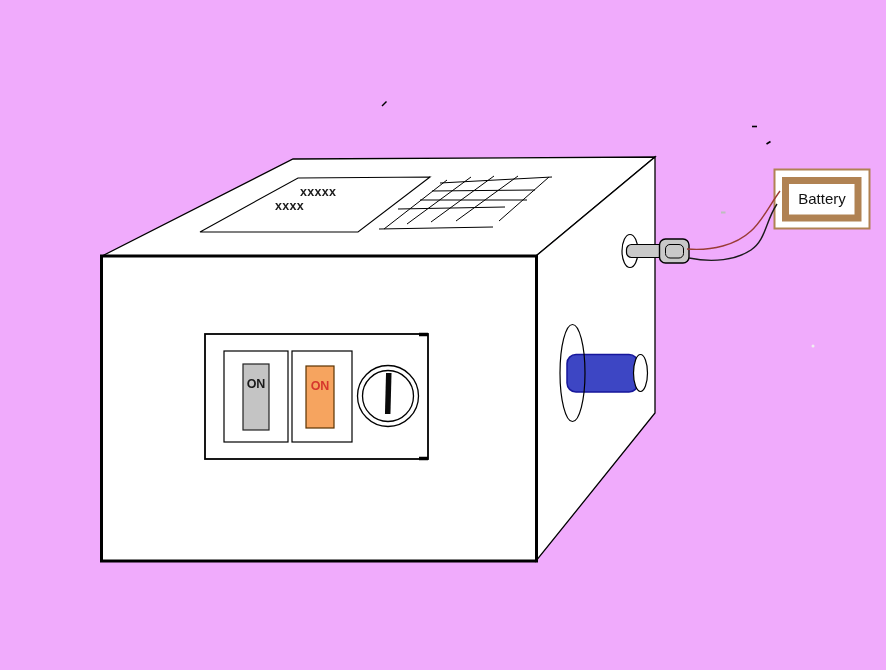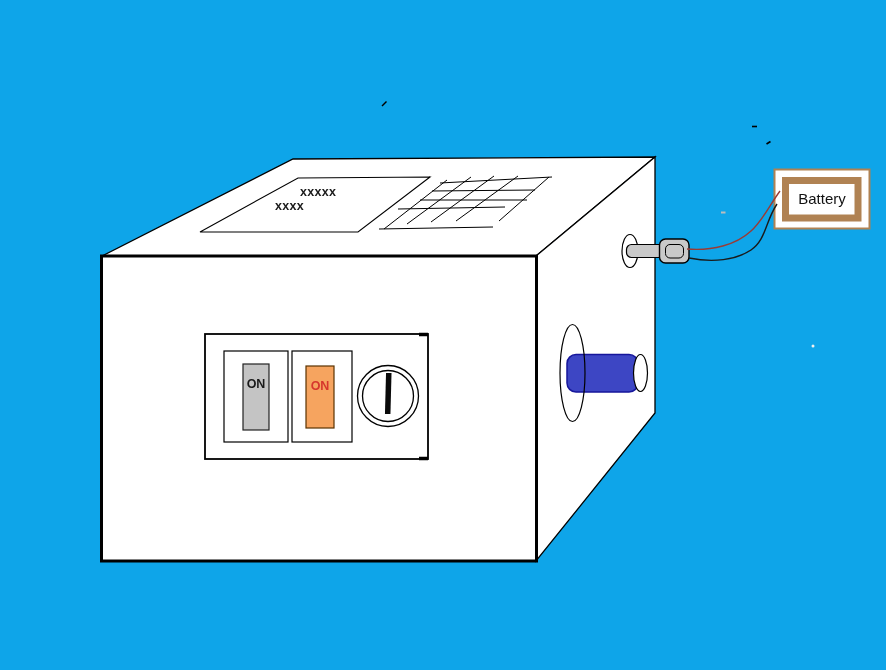--- a/index.html
+++ b/index.html
@@ -1,16 +1,16 @@
 <!DOCTYPE html>
 <html><head>
 <meta charset="utf-8">
 <style>
   html,body{margin:0;padding:0;background:#fff;}
-  .stage{position:relative;width:886px;height:670px;background:#0ea5e9;overflow:hidden;
+  .stage{position:relative;width:886px;height:670px;background:#f0abfc;overflow:hidden;
          font-family:"Liberation Sans",sans-serif;}
   svg{position:absolute;left:0;top:0;}
   text{font-family:"Liberation Sans",sans-serif;}
   .plate-text{font-size:12.5px;font-weight:700;letter-spacing:.3px;fill:#1b1b1b;}
   .on-text{font-size:12.5px;font-weight:700;}
   .battery-text{font-size:15px;fill:#111;}
 </style>
 </head>
 <body>
 

